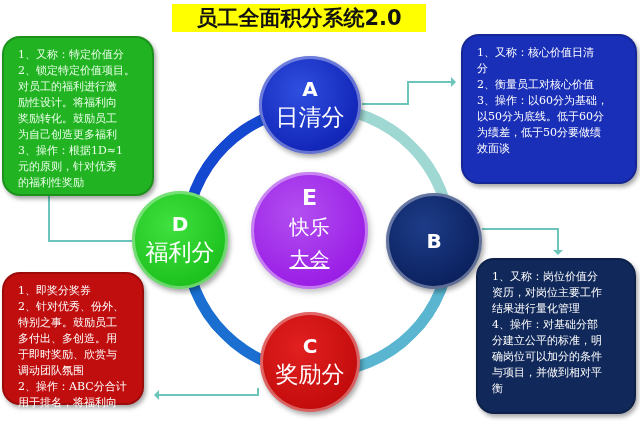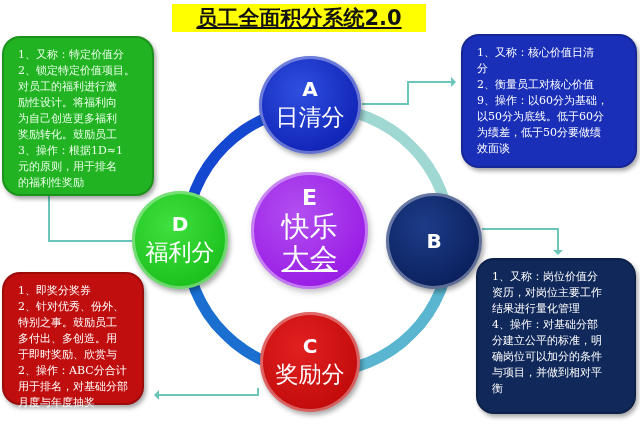--- a/index.html
+++ b/index.html
@@ -5,21 +5,21 @@
     * { margin: 0; padding: 0; box-sizing: border-box; }
     html, body { width: 640px; height: 436px; overflow: hidden; background: #ffffff; }
     body { position: relative; font-family: "DejaVu Serif", "Liberation Serif", serif; }
 
     .title-bar {
       position: absolute; left: 172px; top: 4px; width: 254px; height: 28px;
       background: #ffff00; display: flex; align-items: center; justify-content: center;
     }
     .title-text {
       font-family: "DejaVu Sans", "Liberation Sans", sans-serif;
-      font-weight: bold; font-size: 21px; color: #111111; letter-spacing: 0px; text-decoration: underline;
+      font-weight: bold; font-size: 21px; color: #111111; letter-spacing: 0px;
     }
 
     .ring {
       position: absolute; left: 180px; top: 102px; width: 276px; height: 276px;
       border-radius: 50%;
       border: 11px solid transparent;
       border-top-color: #9fd8d2;
       border-right-color: #5ab6d0;
       border-bottom-color: #1a6fd0;
       border-left-color: #1548d0;
@@ -41,31 +41,31 @@
     .node-a { left: 259px; top: 56px; width: 102px; height: 98px; background: radial-gradient(circle at 40% 35%, #2f4fe0, #1226b8 70%, #0a1a90); }
     .node-b { left: 386px; top: 193px; width: 96px; height: 96px; background: radial-gradient(circle at 40% 35%, #1d3c88, #0c2260 70%, #081848); }
     .node-c { left: 260px; top: 312px; width: 100px; height: 100px; background: radial-gradient(circle at 40% 35%, #e22020, #c40c0c 70%, #a00808); }
     .node-d { left: 132px; top: 191px; width: 96px; height: 98px; background: radial-gradient(circle at 40% 35%, #3fe03f, #1ec21e 70%, #12a812); }
     .node-e {
       left: 251px; top: 172px; width: 117px; height: 117px;
       background: radial-gradient(circle at 40% 35%, #b24ff0, #9b1fe6 70%, #8412cc);
       box-shadow: 2px 3px 6px rgba(0,0,0,0.25), inset 0 0 0 3px rgba(255,255,255,0.4);
     }
     .node-e .letter { font-size: 22px; }
-    .node-e .name { font-size: 28px; line-height: 32px; }
+    .node-e .name { font-size: 20px; line-height: 32px; }
 
     .box {
       position: absolute; border-radius: 18px; color: #ffffff;
       font-size: 11px; line-height: 16px; padding: 9px 10px 12px 14px;
       box-shadow: 2px 3px 4px rgba(0,0,0,0.35);
       border: 2px solid rgba(0,0,0,0.18);
     }
     .box .line { display: block; white-space: nowrap; }
     .box-green { left: 2px; top: 36px; width: 152px; height: 160px; background: #22b322; color: #eaffea; }
-    .box-blue  { left: 461px; top: 34px; width: 176px; height: 134px; background: #1a2fb8; }
+    .box-blue  { left: 461px; top: 34px; width: 176px; height: 150px; background: #1a2fb8; }
     .box-red   { left: 2px; top: 272px; width: 142px; height: 133px; background: #c00d0d; }
     .box-navy  { left: 476px; top: 258px; width: 160px; height: 156px; background: #10285a; }
 
     .connector { position: absolute; background: #6cc4bb; }
     .arrow-head {
       position: absolute; width: 0; height: 0; border: 5px solid transparent;
     }
   </style>
 </head>
 <body>
@@ -111,45 +111,46 @@
   <span class="letter">E</span>
   <span class="name">快乐</span>
   <span class="name" style="margin-top:0;text-decoration:underline;">大会</span>
 </div>
 
 <div class="box box-green">
   <span class="line">1、又称：特定价值分</span>
   <span class="line">2、锁定特定价值项目。</span>
   <span class="line">对员工的福利进行激</span>
   <span class="line">励性设计。将福利向</span>
+  <span class="line">奖励转化。鼓励员工</span>
   <span class="line">为自己创造更多福利</span>
-  <span class="line">奖励转化。鼓励员工</span>
   <span class="line">3、操作：根据1D≈1</span>
-  <span class="line">元的原则，用于排名</span>
+  <span class="line">元的原则，针对优秀</span>
   <span class="line">的福利性奖励</span>
 </div>
 
 <div class="box box-blue">
   <span class="line">1、又称：核心价值日清</span>
   <span class="line">分</span>
   <span class="line">2、衡量员工对核心价值</span>
-  <span class="line">9、操作：以60分为基础，</span>
+  <span class="line">3、操作：以60分为基础，</span>
   <span class="line">以50分为底线。低于60分</span>
   <span class="line">为绩差，低于50分要做绩</span>
   <span class="line">效面谈</span>
 </div>
 
 <div class="box box-red">
   <span class="line">1、即奖分奖券</span>
   <span class="line">2、针对优秀、份外、</span>
   <span class="line">特别之事。鼓励员工</span>
   <span class="line">多付出、多创造。用</span>
   <span class="line">于即时奖励、欣赏与</span>
+  <span class="line">调动团队氛围</span>
   <span class="line">2、操作：ABC分合计</span>
-  <span class="line">用于排名，对基础分部</span>
+  <span class="line">用于排名，将福利向</span>
   <span class="line">月度与年度抽奖</span>
 </div>
 
 <div class="box box-navy">
   <span class="line">1、又称：岗位价值分</span>
   <span class="line">资历，对岗位主要工作</span>
   <span class="line">结果进行量化管理</span>
   <span class="line">4、操作：对基础分部</span>
   <span class="line">分建立公平的标准，明</span>
   <span class="line">确岗位可以加分的条件</span>

